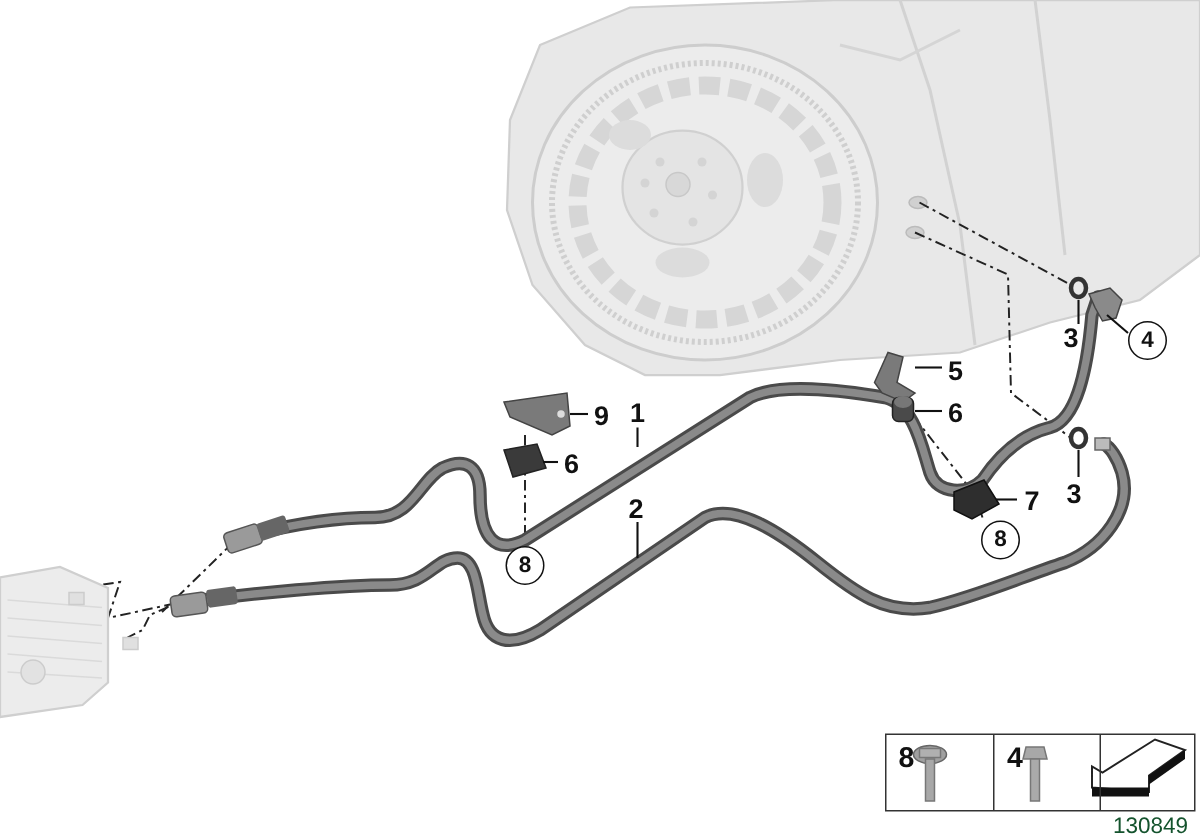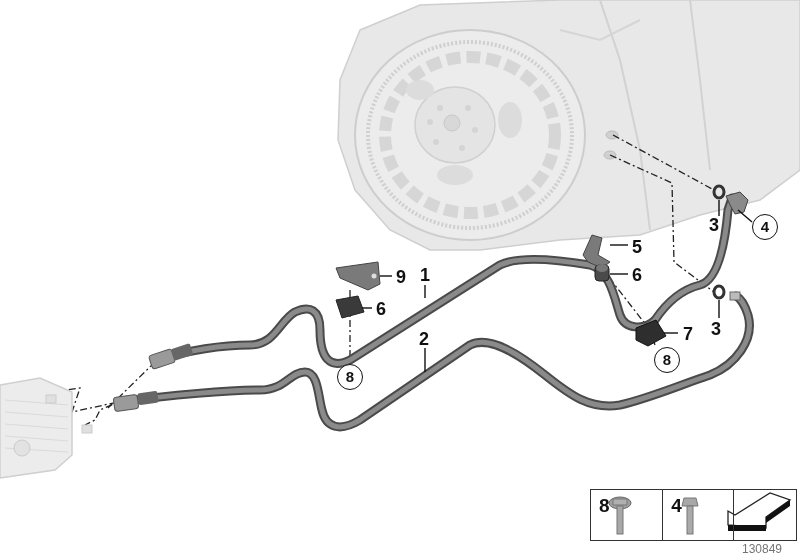--- a/index.html
+++ b/index.html
@@ -4,21 +4,21 @@
 <style>
   html,body{margin:0;padding:0;background:#fff;}
   #stage{position:relative;width:800px;height:560px;overflow:hidden;background:#fff;font-family:"Liberation Sans",sans-serif;}
   svg{position:absolute;left:0;top:0;}
   .lbl{position:absolute;font-weight:bold;font-size:18px;color:#111;line-height:18px;}
   .circ{position:absolute;width:24px;height:24px;border:1.5px solid #111;border-radius:50%;font-weight:bold;font-size:15px;color:#111;text-align:center;line-height:24px;background:#fff;}
   .legend{position:absolute;left:590px;top:489px;width:205px;height:50px;border:1px solid #333;display:flex;}
   .cell{position:relative;border-right:1px solid #333;}
   .cell:last-child{border-right:none;}
   .cell .n{position:absolute;left:8px;top:5px;font-weight:bold;font-size:19px;color:#111;}
-  .docnum{position:absolute;left:742px;top:542px;font-size:12px;color:#737373;}
+  .docnum{position:absolute;left:742px;top:542px;font-size:15px;color:#14532d;}
 </style>
 </head>
 <body>
 
 <div id="stage">
 
 <svg width="800" height="560" viewBox="0 0 800 560">
 
   <g>
     <path d="M360 30 L420 5 L560 0 L800 0 L800 170 L760 200 L700 215 L640 235 L560 240 L480 250 L430 250 L390 230 L355 190 L338 140 L340 80 Z" fill="#e8e8e8" stroke="#cfcfcf" stroke-width="1.5"></path>

